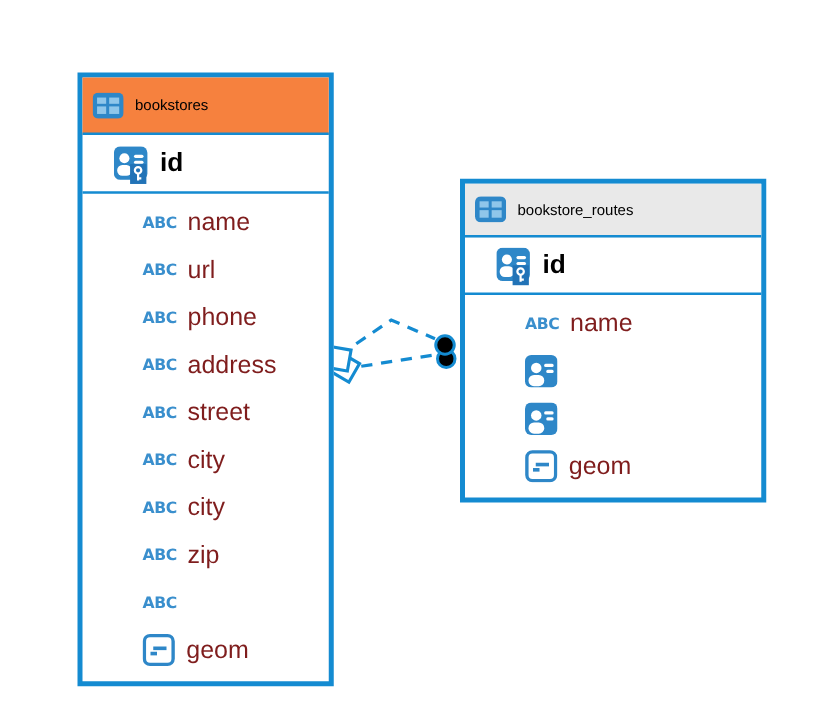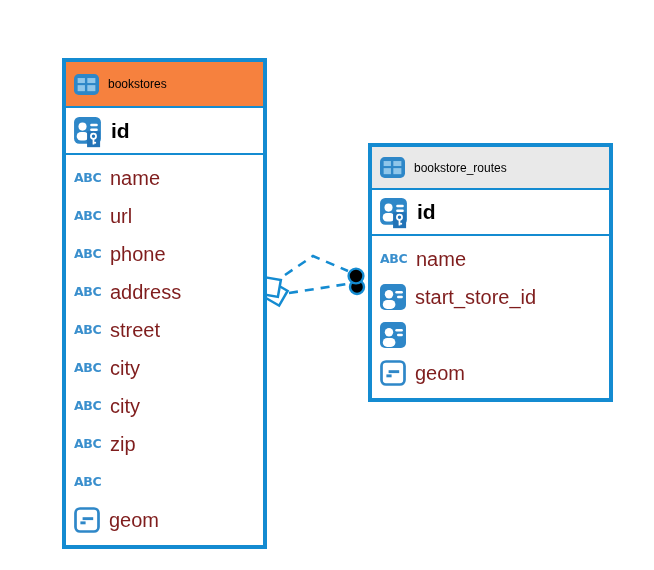--- a/index.html
+++ b/index.html
@@ -24,25 +24,25 @@
     border:4px solid var(--accent);
   }
   .thead{
     display:flex;align-items:center;gap:9px;padding:0 8px;
     border-bottom:2.5px solid var(--accent);
   }
   .thead.selected{background:var(--sel-header);}
   .thead.normal{background:var(--header);}
   .tname{font-size:12px;color:#000;white-space:nowrap;}
   .pk-row{
-    display:flex;align-items:center;gap:9px;padding:0 8px;
+    display:flex;align-items:center;gap:9px;padding:0 25px;
     border-bottom:2.5px solid var(--accent);
   }
   .pk-name{font-size:21px;font-weight:700;color:#000;}
-  .cols{padding:4px 0 6px 0;}
+  .cols{padding:4px 0 6px 0;margin-left:40px;}
   .crow{display:flex;align-items:center;gap:9px;height:38px;padding:0 8px;}
   .cname{font-size:20px;color:#7f1d1d;white-space:nowrap;}
   .ic{flex:0 0 auto;display:block;}
   .abc{
     flex:0 0 auto;width:27px;text-align:center;
     font-family:"DejaVu Sans",sans-serif;
     font-size:12.5px;font-weight:700;color:var(--abc-blue);
     letter-spacing:-0.3px;line-height:1;
   }
 </style>
@@ -172,21 +172,20 @@
     </div>
     <div class="cols">
       <div class="crow">
         <span class="abc">ABC</span>
         <span class="cname">name</span>
       </div>
       <div class="crow">
         <svg class="ic" width="26" height="26">
             <use href="#i-ref"></use>
           </svg>
-        <span class="cname">start_store_id</span>
       </div>
       <div class="crow">
         <svg class="ic" width="26" height="26">
             <use href="#i-ref"></use>
           </svg>
       </div>
       <div class="crow">
         <svg class="ic" width="26" height="26">
             <use href="#i-geom"></use>
           </svg>

